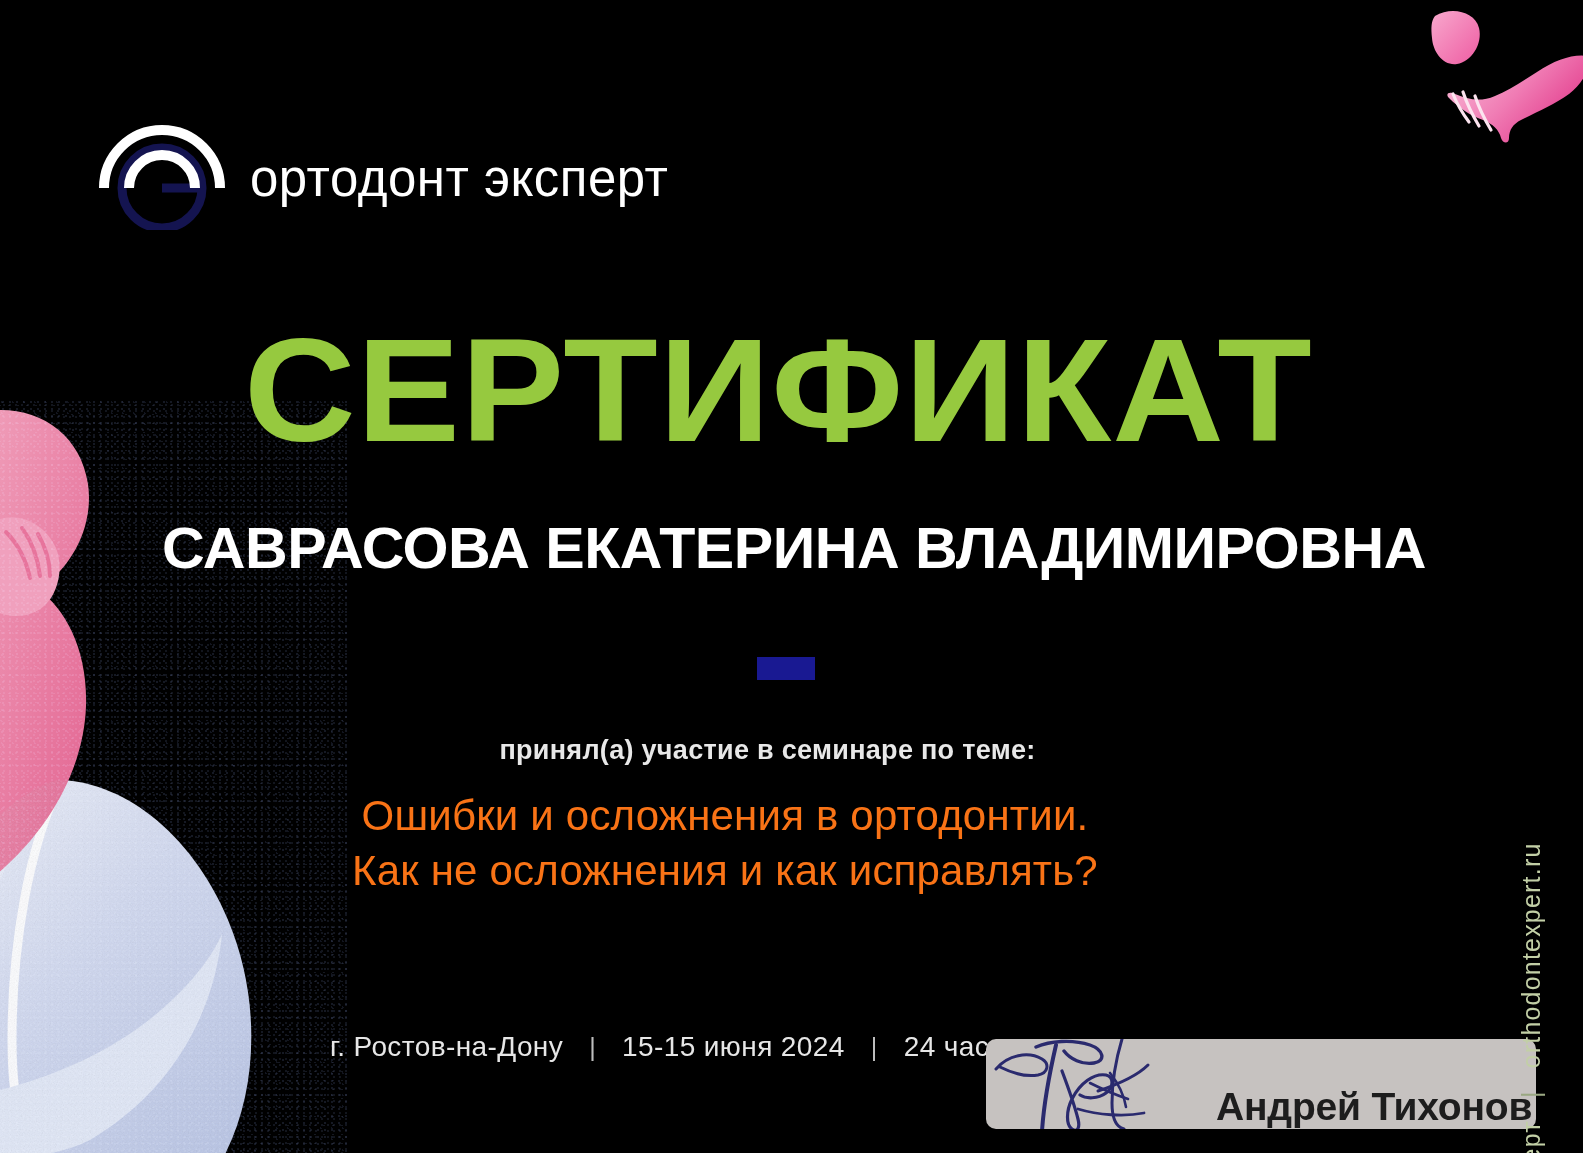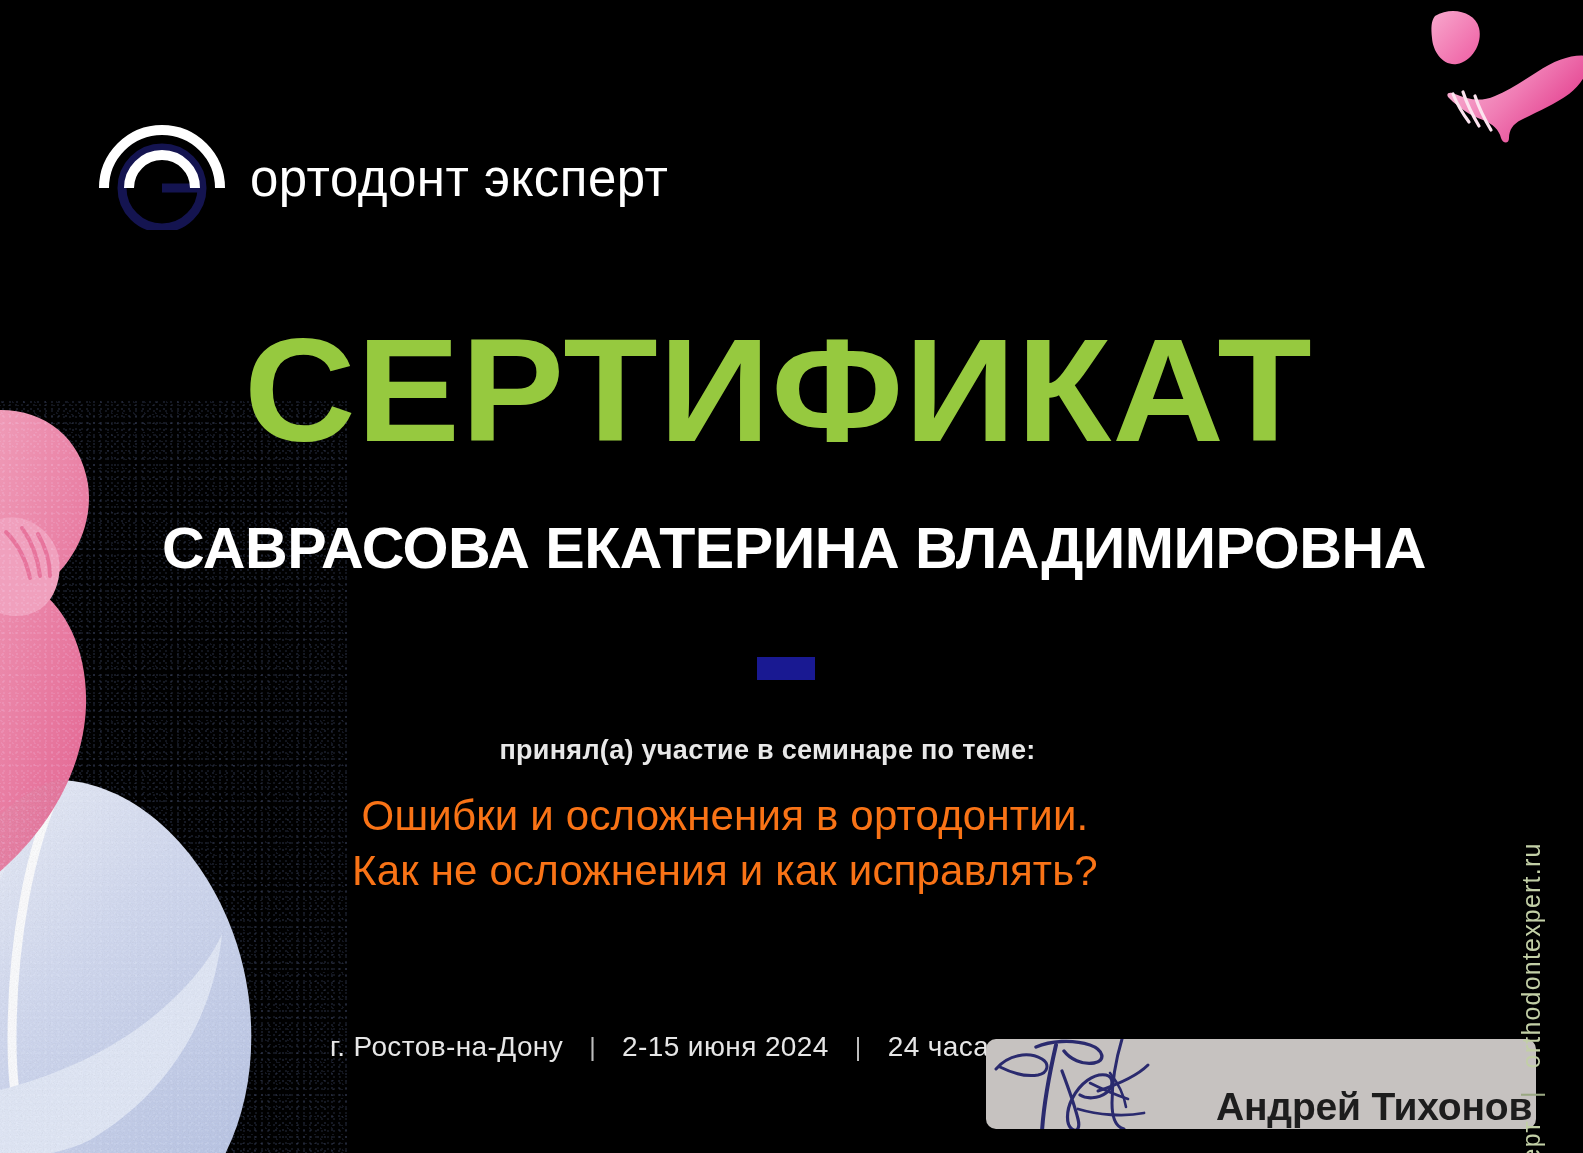--- a/index.html
+++ b/index.html
@@ -318,21 +318,21 @@
   <div class="subtitle">принял(а) участие в семинаре по теме:</div>
 
   <div class="topic">
     <div>Ошибки и осложнения в ортодонтии.</div>
     <div>Как не осложнения и как исправлять?</div>
   </div>
 
   <div class="footer-meta">
     <span>г. Ростов-на-Дону</span>
     <span class="sep">|</span>
-    <span>2-15 июня 2024</span>
+    <span>15-15 июня 2024</span>
     <span class="sep">|</span>
     <span>24 часа</span>
   </div>
 
   <div class="signature-block">
     <div class="signature-ink">
       <svg width="230" height="120" viewBox="0 0 230 120" xmlns="http://www.w3.org/2000/svg">
         <g fill="none" stroke="#2a2a6e" stroke-linecap="round" stroke-linejoin="round">
           <path d="M10 44 C22 30, 42 26, 56 34 C64 39, 62 48, 52 50 C40 52, 26 48, 14 42" stroke-width="3"></path>
           <path d="M50 22 C64 16, 86 14, 104 20 C118 25, 120 36, 108 38 C96 40, 84 34, 78 26" stroke-width="3.4"></path>

